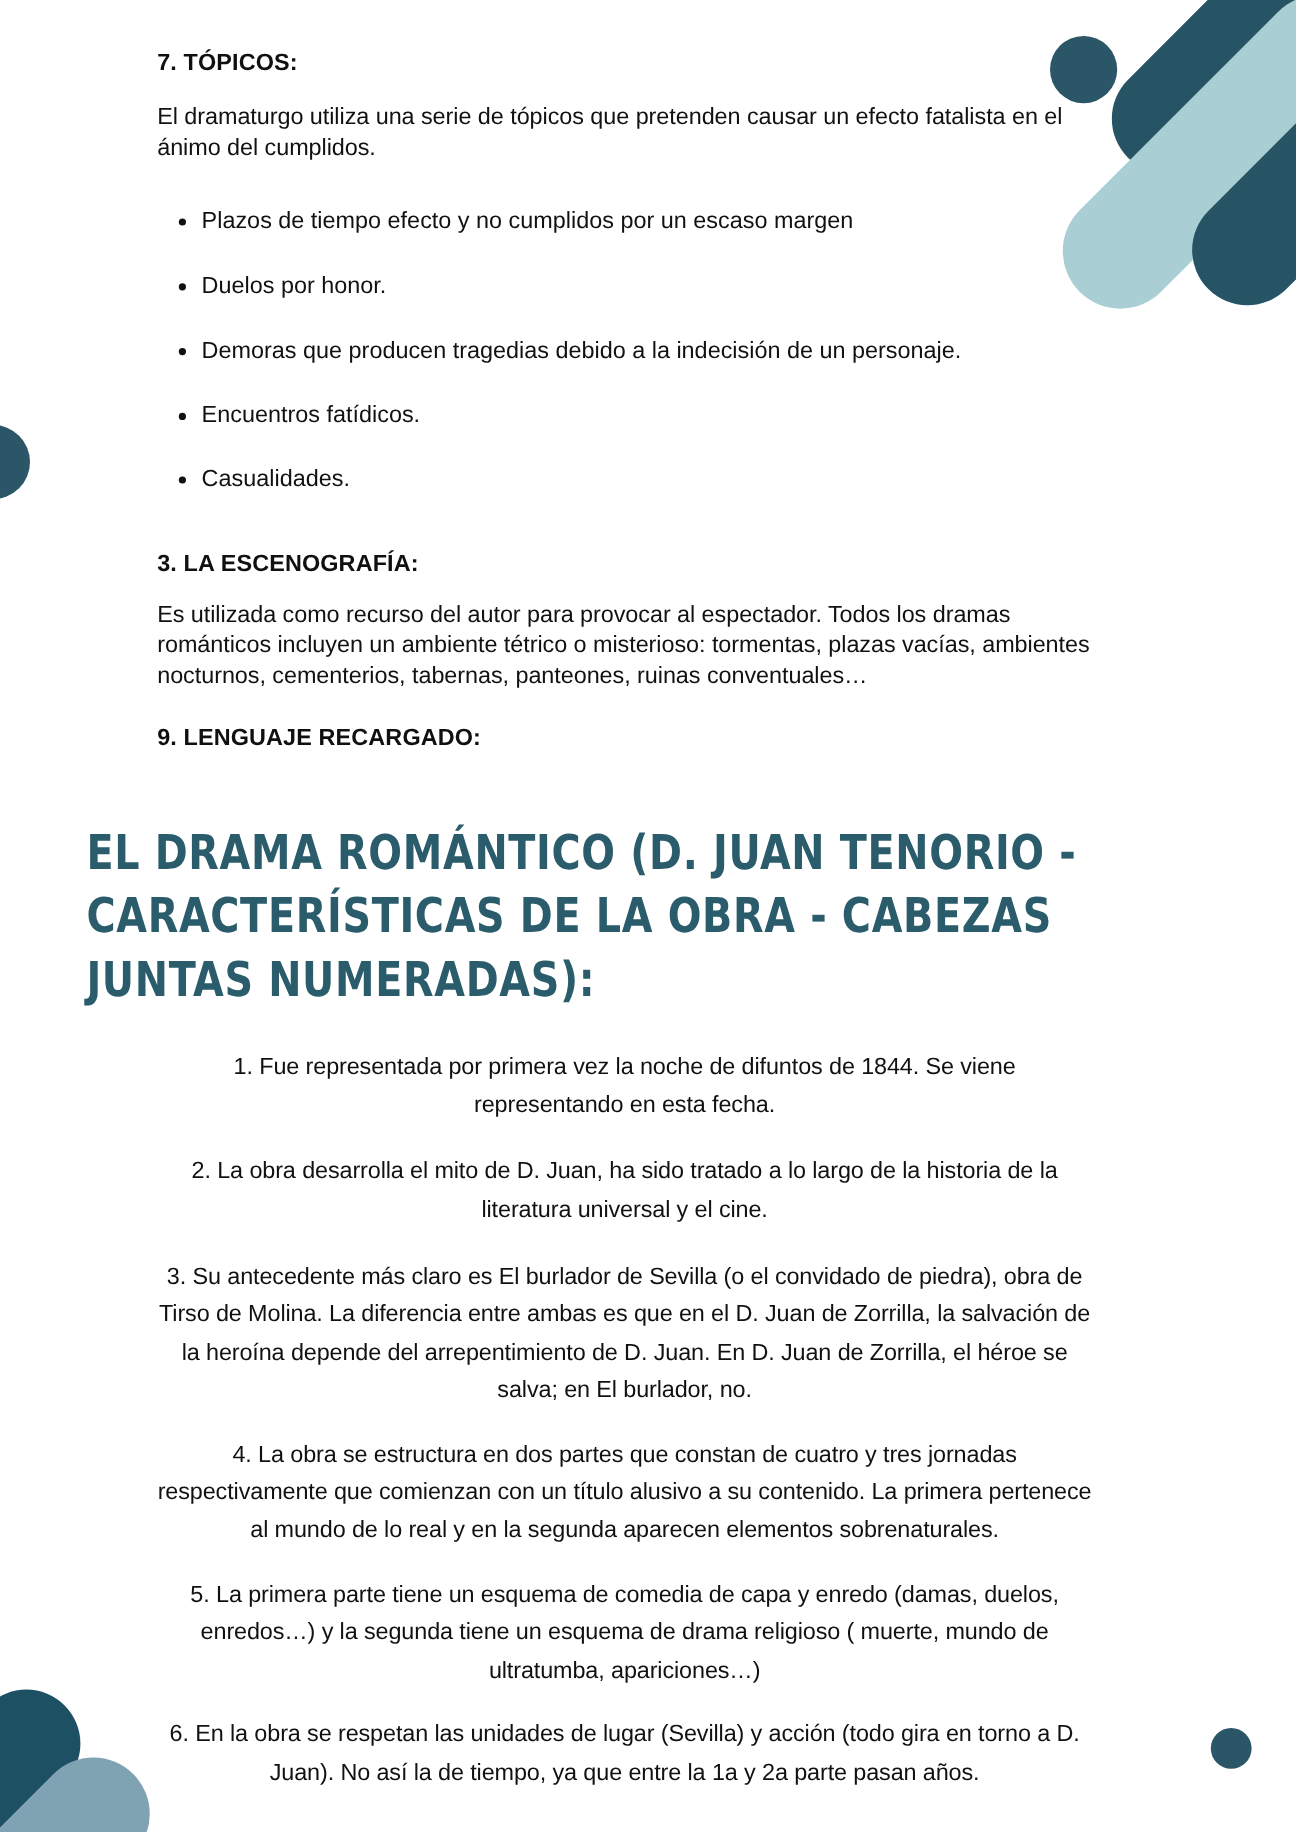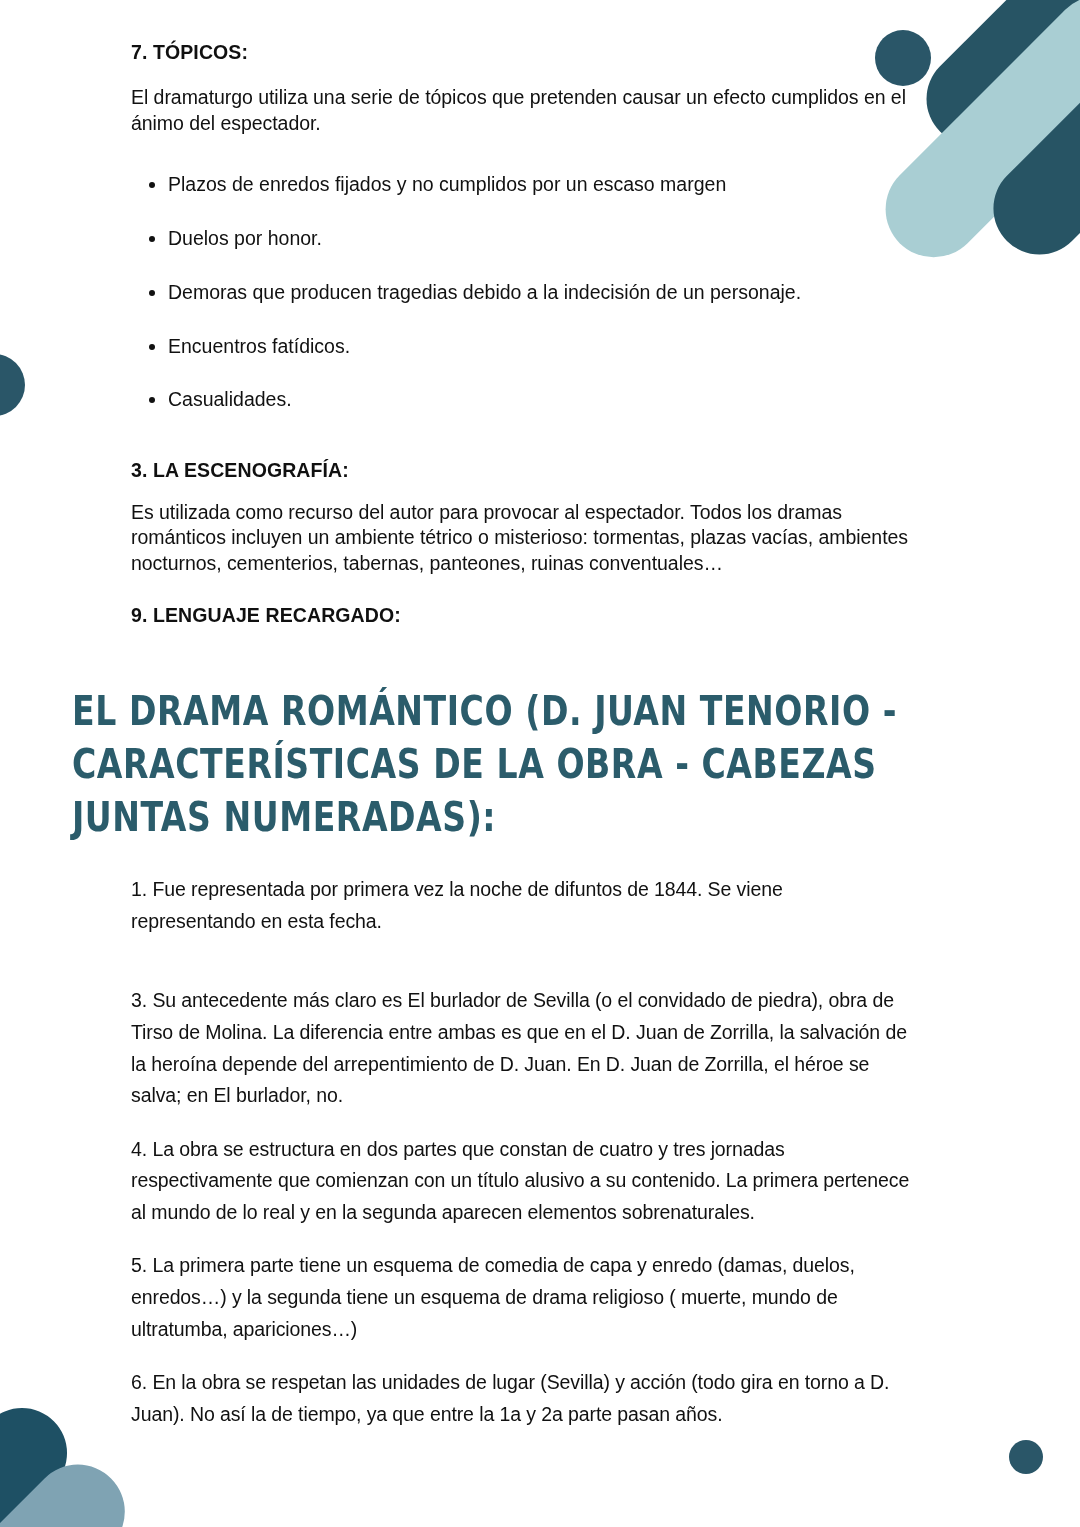--- a/index.html
+++ b/index.html
@@ -94,20 +94,21 @@
     transform-origin: left center;
     white-space: pre-line;
   }
 
   .numbered {
     font-size: 19.5px;
     line-height: 1.62;
     color: #111111;
     margin: 0;
     letter-spacing: -0.1px;
+    text-align: center;
   }
   .s-14 { height: 14px; }
   .s-16 { height: 16px; }
   .s-18 { height: 18px; }
   .s-20 { height: 20px; }
   .s-22 { height: 22px; }
   .s-24 { height: 24px; }
   .s-26 { height: 26px; }
   .s-30 { height: 30px; }
   .s-34 { height: 34px; }
@@ -148,26 +149,26 @@
 
   <circle cx="1026" cy="1457" r="17" fill="#2A5668"></circle>
 </svg>
 
 <main class="page">
 
   <h2 class="sub-heading">7. TÓPICOS:</h2>
 
   <div class="s-20"></div>
 
-  <p class="para para-tight">El dramaturgo utiliza una serie de tópicos que pretenden causar un efecto cumplidos en el ánimo del espectador.</p>
+  <p class="para para-tight">El dramaturgo utiliza una serie de tópicos que pretenden causar un efecto fatalista en el ánimo del cumplidos.</p>
 
   <div class="s-34"></div>
 
   <ul class="bullets">
-    <li>Plazos de enredos fijados y no cumplidos por un escaso margen</li>
+    <li>Plazos de tiempo efecto y no cumplidos por un escaso margen</li>
     <li>Duelos por honor.</li>
     <li>Demoras que producen tragedias debido a la indecisión de un personaje.</li>
     <li>Encuentros fatídicos.</li>
     <li>Casualidades.</li>
   </ul>
 
   <div class="s-18"></div>
 
   <h2 class="sub-heading">3. LA ESCENOGRAFÍA:</h2>
 
@@ -184,20 +185,21 @@
 
   <div class="s-42"></div>
 
   <h1 class="big-heading" style="margin-left:-59px; width:1010px;">EL DRAMA ROMÁNTICO (D. JUAN TENORIO - CARACTERÍSTICAS DE LA OBRA - CABEZAS JUNTAS NUMERADAS):</h1>
 
   <div class="s-30"></div>
 
   <p class="numbered">1. Fue representada por primera vez la noche de difuntos de 1844. Se viene representando en esta fecha.</p>
   <div class="s-24"></div>
 
+  <p class="numbered">2. La obra desarrolla el mito de D. Juan, ha sido tratado a lo largo de la historia de la literatura universal y el cine.</p>
   <div class="s-24"></div>
 
   <p class="numbered">3. Su antecedente más claro es El burlador de Sevilla (o el convidado de piedra), obra de Tirso de Molina. La diferencia entre ambas es que en el D. Juan de Zorrilla, la salvación de la heroína depende del arrepentimiento de D. Juan. En D. Juan de Zorrilla, el héroe se salva; en El burlador, no.</p>
   <div class="s-22"></div>
 
   <p class="numbered">4. La obra se estructura en dos partes que constan de cuatro y tres jornadas respectivamente que comienzan con un título alusivo a su contenido. La primera pertenece al mundo de lo real y en la segunda aparecen elementos sobrenaturales.</p>
   <div class="s-22"></div>
 
   <p class="numbered">5. La primera parte tiene un esquema de comedia de capa y enredo (damas, duelos, enredos…) y la segunda tiene un esquema de drama religioso ( muerte, mundo de ultratumba, apariciones…)</p>
   <div class="s-22"></div>

